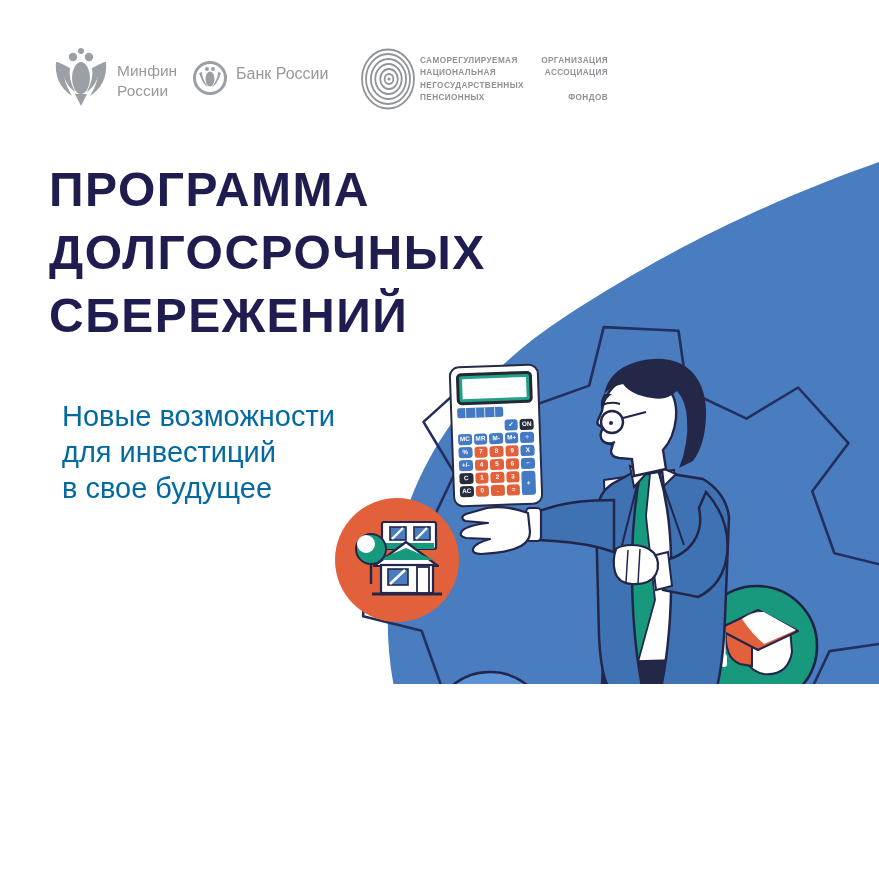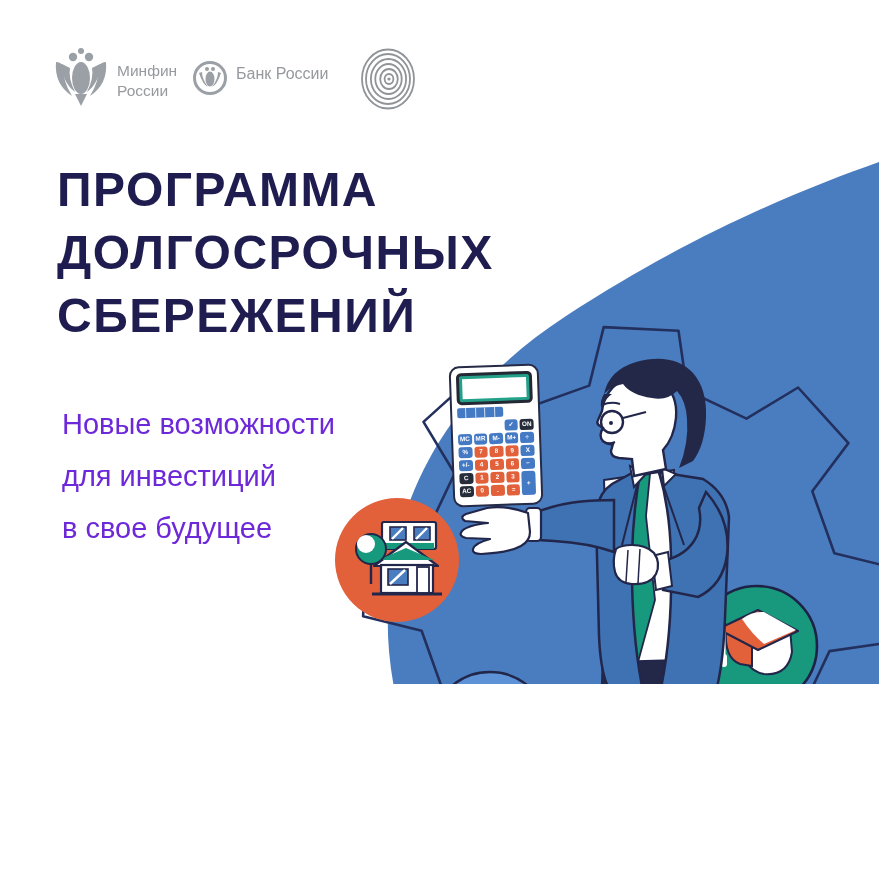--- a/index.html
+++ b/index.html
@@ -7,24 +7,24 @@
           font-family:"Liberation Sans",sans-serif;}
   
   .logo-svg{position:absolute;z-index:2;}
   .logo-label{position:absolute;z-index:2;color:#96999d;}
   .minfin-label{left:117px;top:61px;font-size:15.5px;line-height:19.5px;white-space:pre-line;}
   .cbr-label{left:236px;top:65px;font-size:16px;}
   .napf-text{position:absolute;left:420px;top:55px;width:188px;z-index:2;}
   .napf-line{font-size:8.2px;font-weight:bold;color:#8e9296;line-height:12.4px;
              letter-spacing:.4px;text-align:justify;text-align-last:justify;}
   
-  .hero-title{position:absolute;left:57px;top:158px;font-size:48px;font-weight:bold;
+  .hero-title{position:absolute;left:49px;top:158px;font-size:48px;font-weight:bold;
               color:#1f1c4f;line-height:63px;letter-spacing:1.5px;white-space:pre-line;z-index:3;}
-  .hero-subtitle{position:absolute;left:62px;top:398px;font-size:29px;color:#6d28d9;
-                 line-height:52px;white-space:pre-line;z-index:3;}
+  .hero-subtitle{position:absolute;left:62px;top:398px;font-size:29px;color:#0369a1;
+                 line-height:36px;white-space:pre-line;z-index:3;}
   
   svg.illu{position:absolute;left:0;top:0;z-index:1;}
   
   .calc{position:absolute;left:451px;top:365px;width:90px;height:141px;background:#ffffff;
         border:2.5px solid #252a47;border-radius:10px;padding:5px;box-sizing:border-box;
         transform:rotate(-2deg);z-index:2;}
   .calc-screen{background:#232834;border-radius:5px;padding:3px;height:32px;box-sizing:border-box;}
   .calc-display{height:100%;background:#ffffff;border:3px solid #23a189;border-radius:2px;box-sizing:border-box;}
   .calc-strip{margin-top:3px;width:46px;height:10px;background:#4479c4;border-radius:2px;
               display:flex;overflow:hidden;}
@@ -78,20 +78,26 @@
     <g fill="none" stroke="#8f9499" stroke-width="1.8">
       <ellipse cx="34" cy="34" rx="4.4" ry="5"></ellipse>
       <ellipse cx="34" cy="34" rx="8.8" ry="10"></ellipse>
       <ellipse cx="33.5" cy="34" rx="13.2" ry="15"></ellipse>
       <ellipse cx="33.5" cy="34" rx="17.6" ry="20"></ellipse>
       <ellipse cx="33" cy="34" rx="22" ry="25"></ellipse>
       <ellipse cx="33" cy="34" rx="26" ry="29.5"></ellipse>
     </g>
     <circle cx="34" cy="34" r="1.6" fill="#8f9499"></circle>
   </svg>
+  <div class="napf-text">
+      <div class="napf-line">САМОРЕГУЛИРУЕМАЯ ОРГАНИЗАЦИЯ</div>
+      <div class="napf-line">НАЦИОНАЛЬНАЯ АССОЦИАЦИЯ</div>
+      <div class="napf-line">НЕГОСУДАРСТВЕННЫХ</div>
+      <div class="napf-line">ПЕНСИОННЫХ ФОНДОВ</div>
+    </div>
 
   <div class="hero-title">ПРОГРАММА
 ДОЛГОСРОЧНЫХ
 СБЕРЕЖЕНИЙ</div>
   <div class="hero-subtitle">Новые возможности
 для инвестиций
 в свое будущее</div>
 
   <svg class="illu" width="879" height="880" viewBox="0 0 879 880">
 

